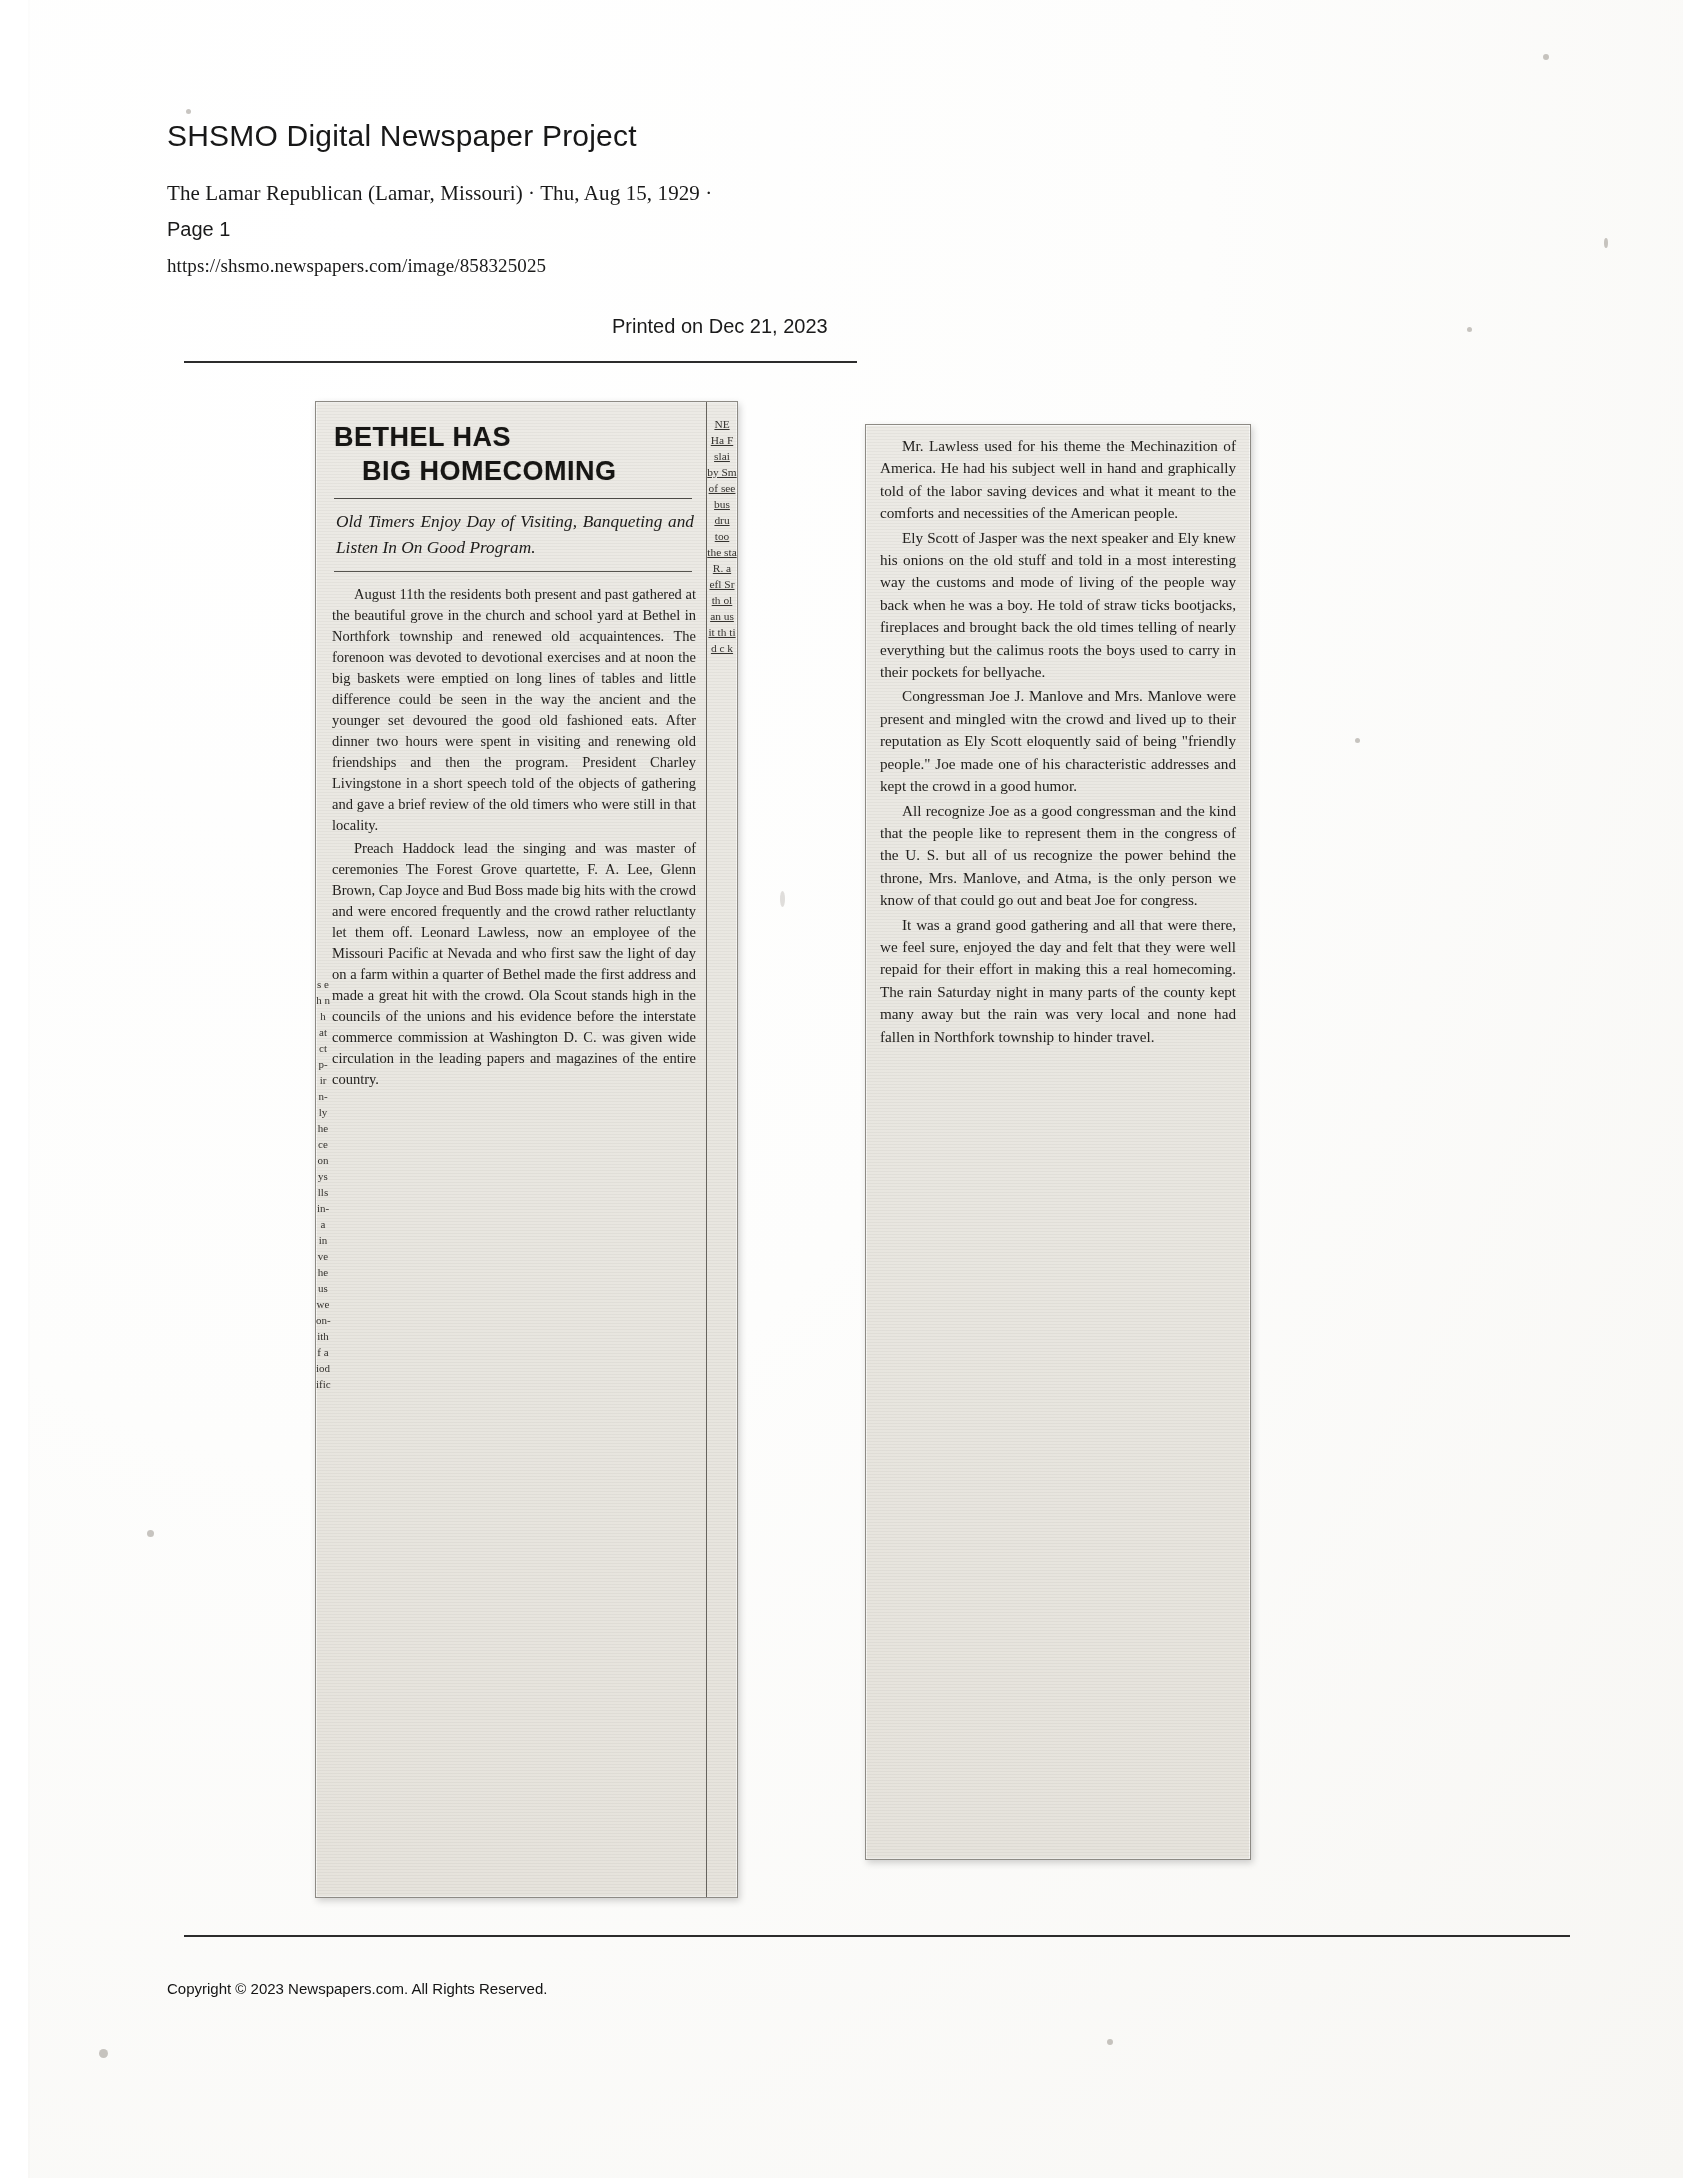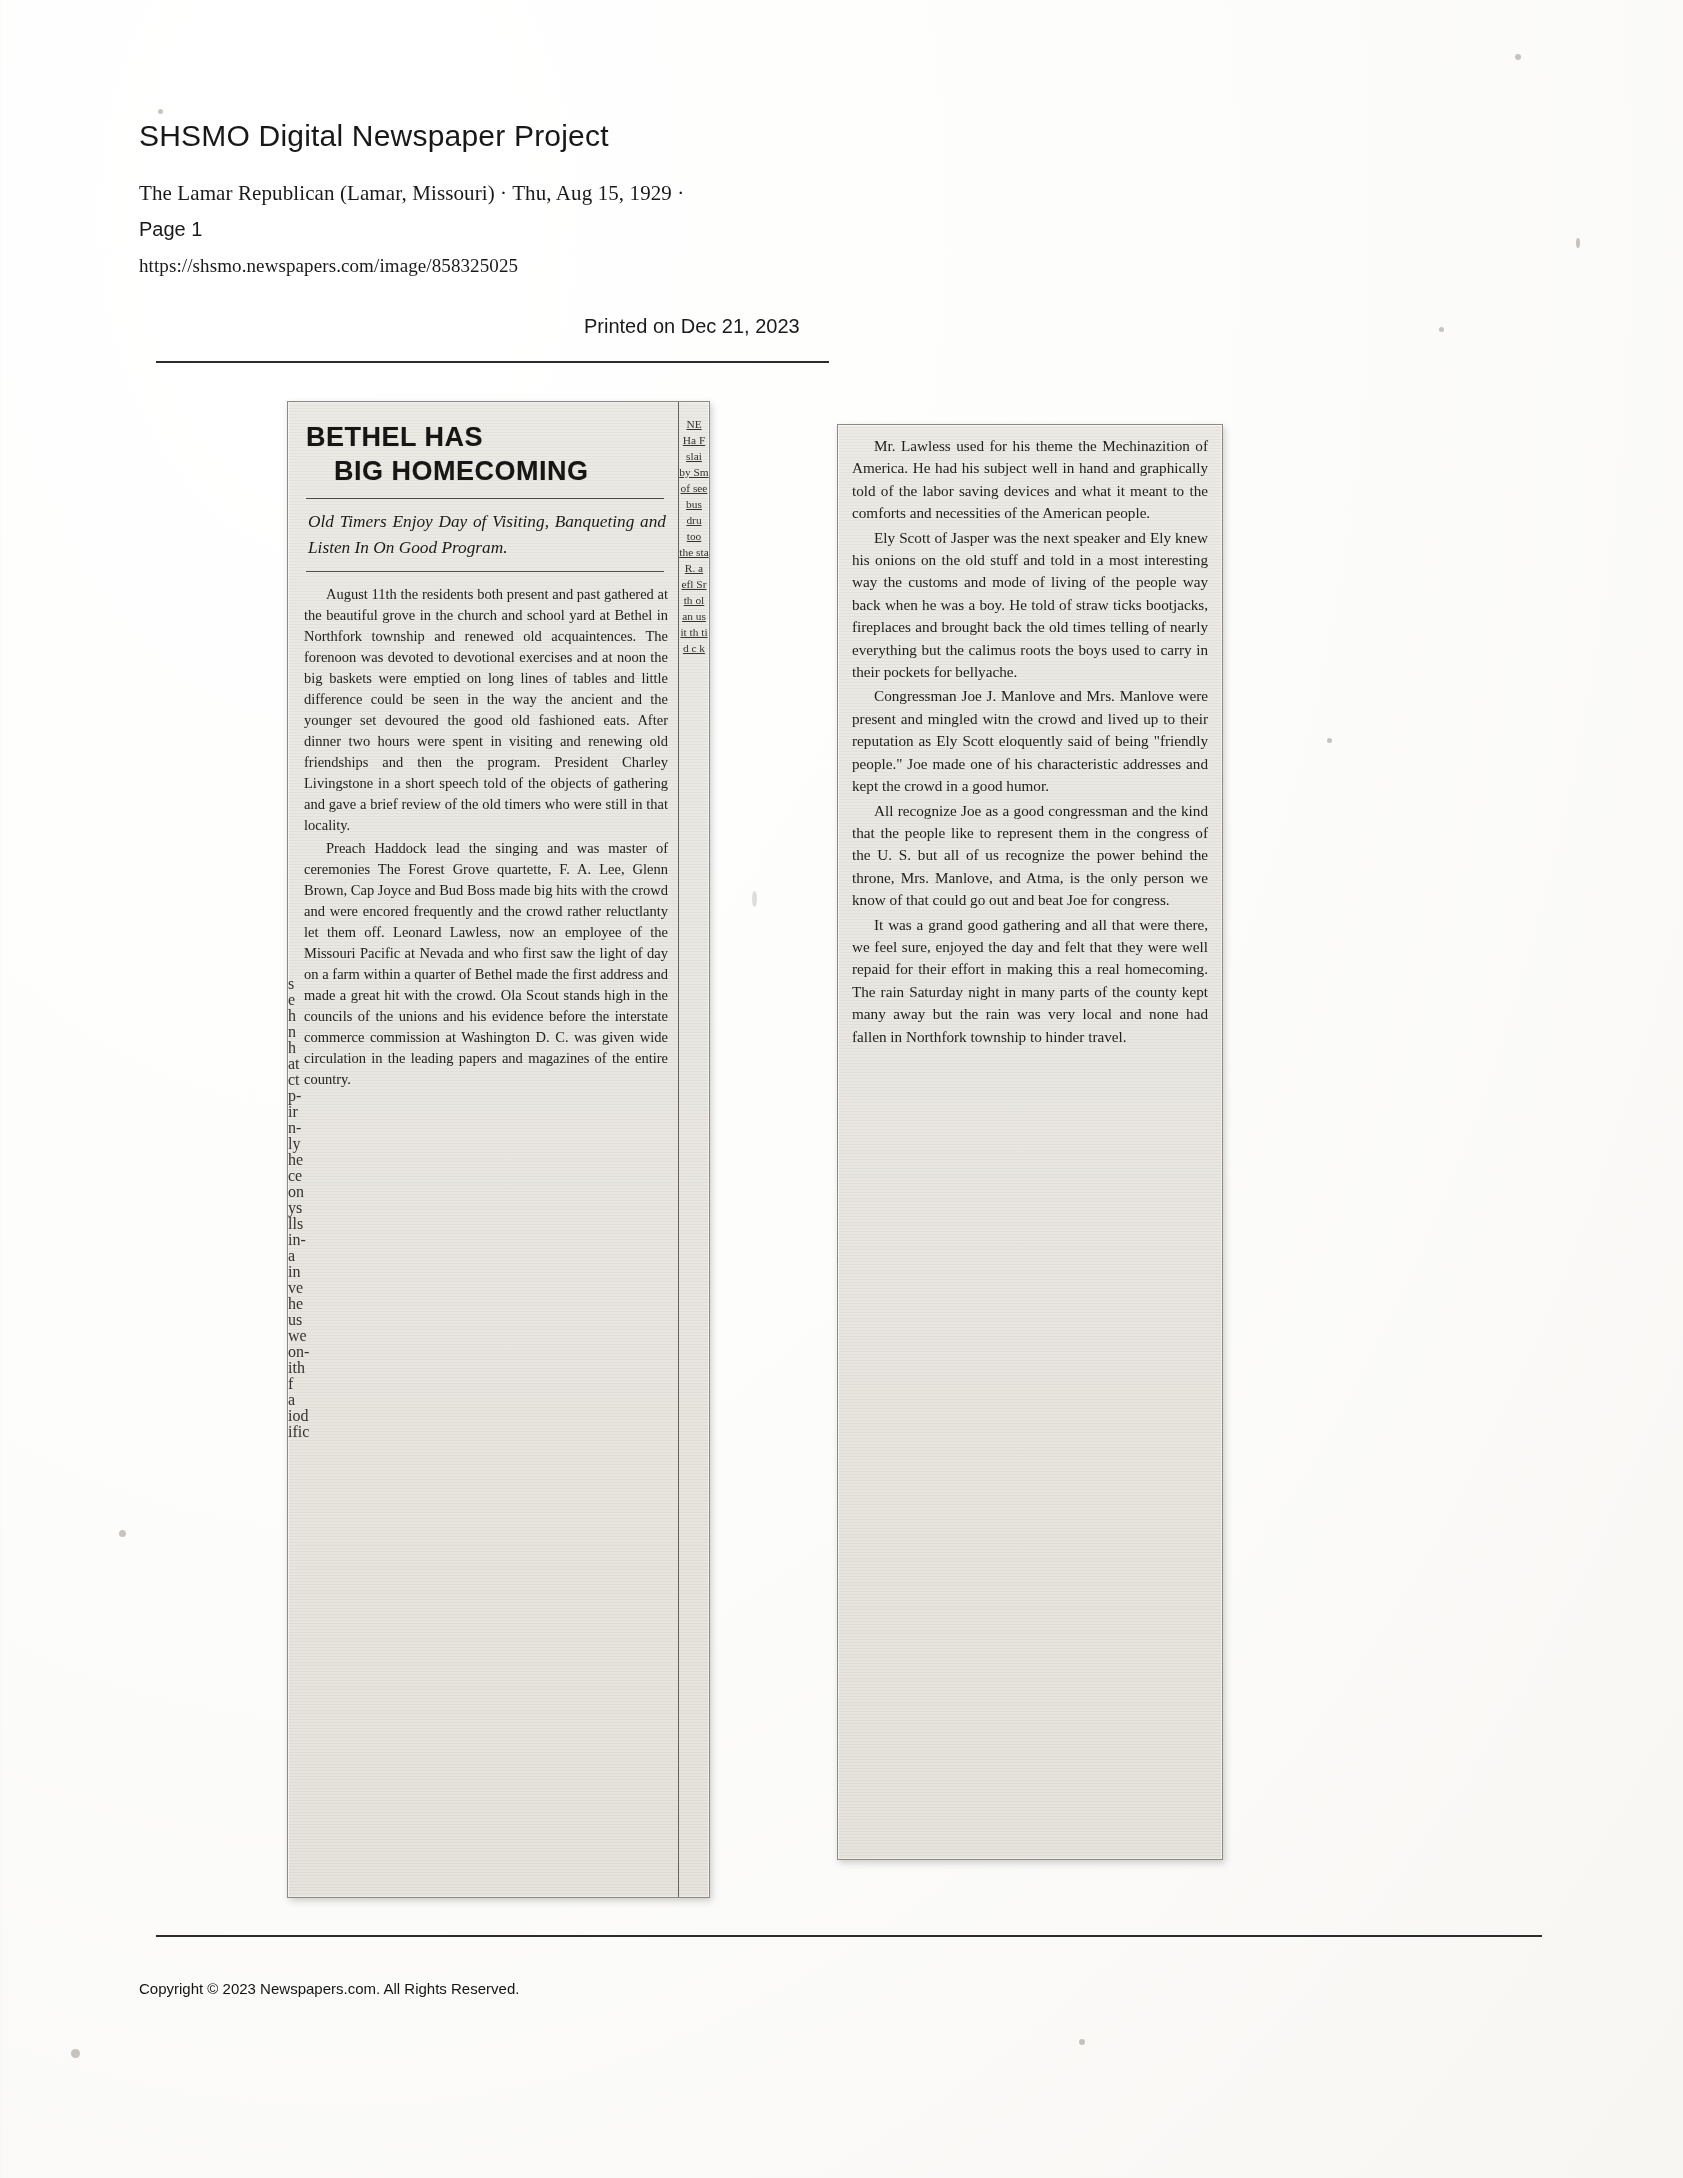--- a/index.html
+++ b/index.html
@@ -15,20 +15,21 @@
     color: #111;
     overflow: hidden;
   }
 
   
   .page {
     position: absolute;
     inset: 0;
     background:
       radial-gradient(ellipse at 20% 10%, #ffffff 0%, #fdfdfc 45%, #f7f6f3 100%);
+    margin-left: 28px;
   }
   .page::after{
     content:"";
     position:absolute; inset:0;
     background:
       linear-gradient(90deg, rgba(0,0,0,0.02) 0 2px, rgba(0,0,0,0) 2px 100%);
     pointer-events:none;
     opacity:.5;
   }
 
@@ -143,26 +144,26 @@
     line-height: 16px;
     color: #35332f;
     overflow: hidden;
     text-align: center;
     text-decoration: underline;
   }
   .col-left-edge {
     position:absolute;
     left:0; top:0;
     width: 14px; height:100%;
-    font-size: 16px;
+    font-size: 11px;
     line-height: 16px;
     color:#35332f;
     padding-top: 574px;
     box-sizing:border-box;
-    text-align:left;
+    text-align:center;
     z-index: 3;
   }
   .headline {
     font-family: "Liberation Sans", sans-serif;
     font-weight: bold;
     font-size: 27px;
     line-height: 34px;
     letter-spacing: 0.5px;
     margin: 6px 0 4px 2px;
     color: #171614;

